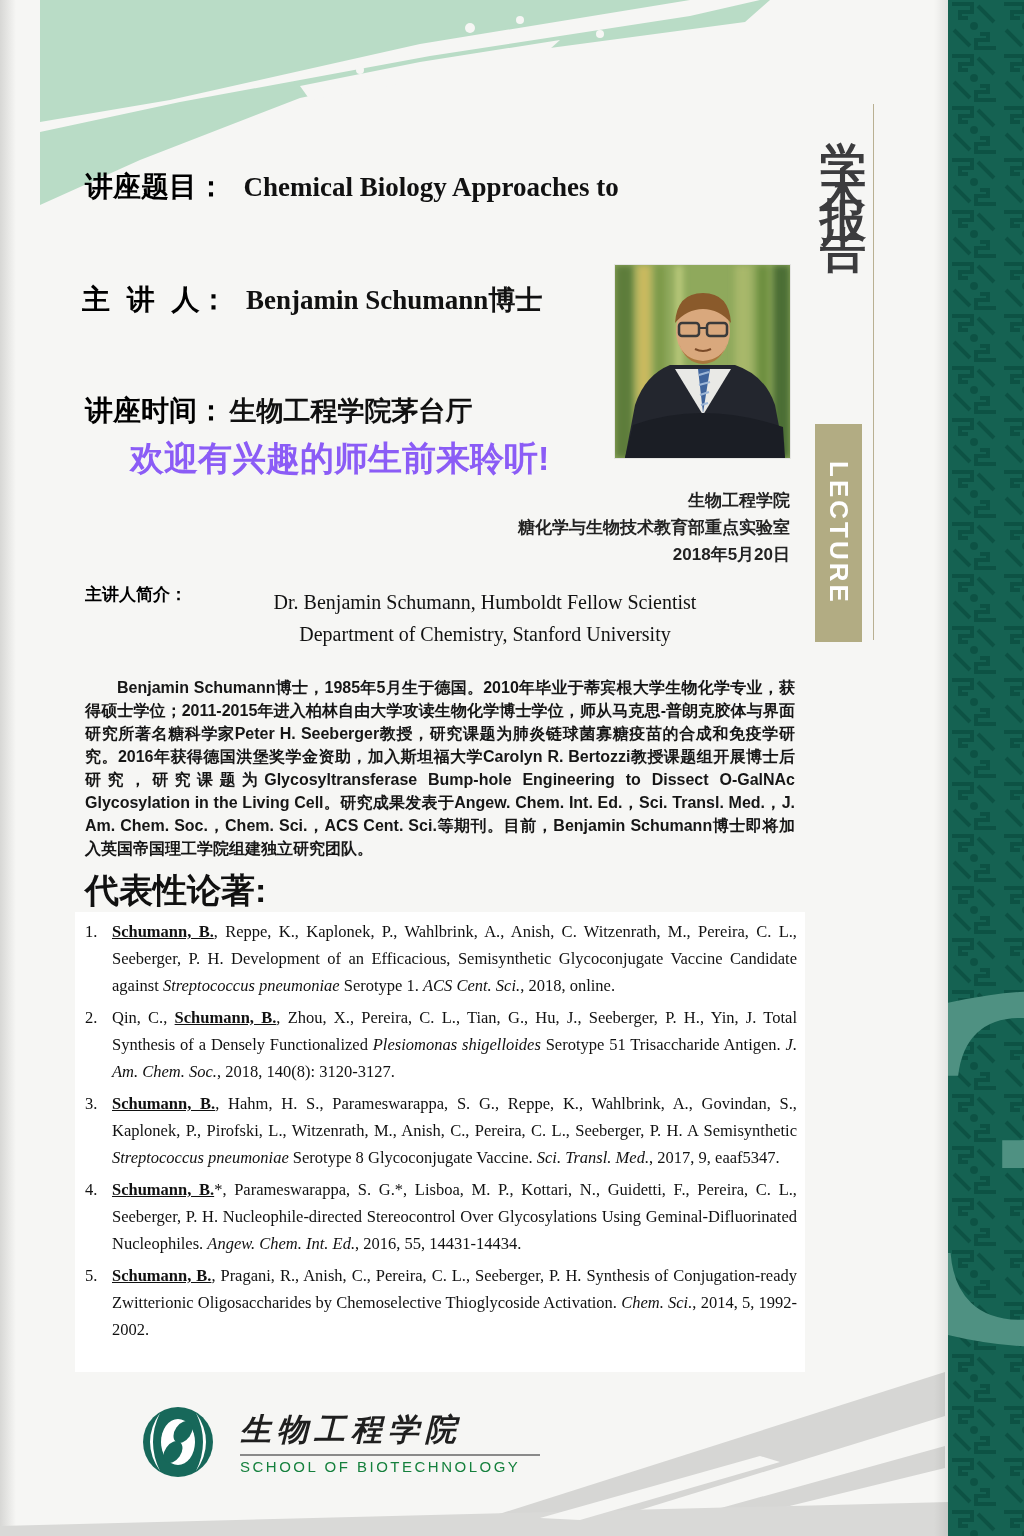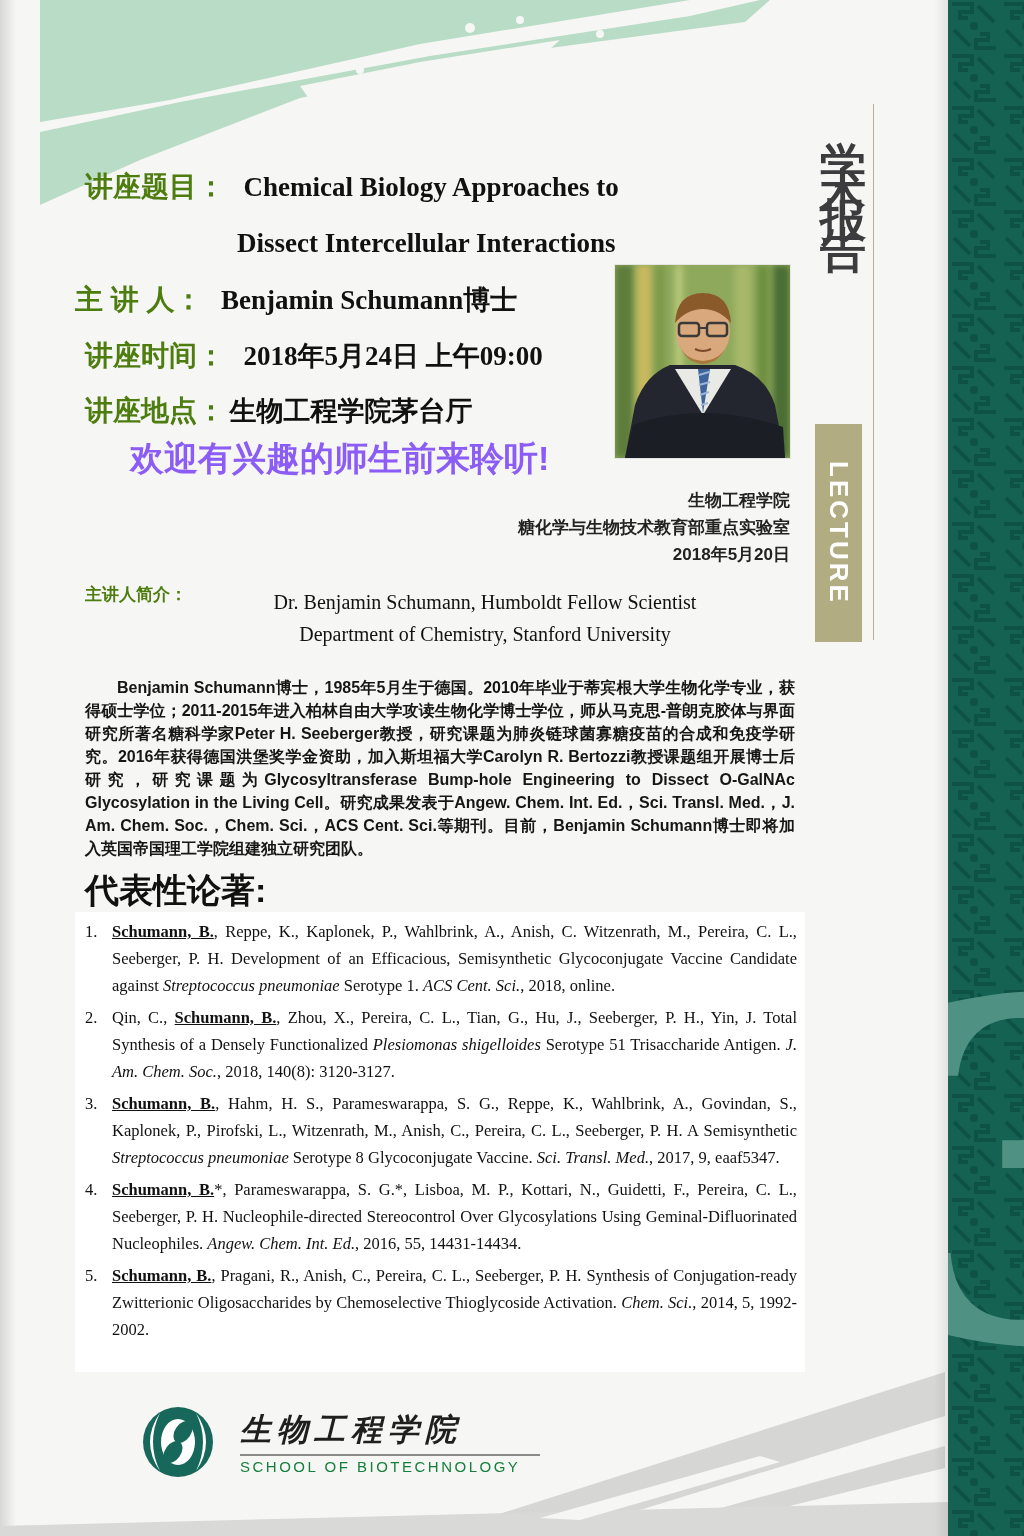--- a/index.html
+++ b/index.html
@@ -20,21 +20,21 @@
   
   .v-title{position:absolute;left:812px;top:104px;writing-mode:vertical-rl;text-orientation:upright;
         letter-spacing:28px;font-size:46px;font-family:"Liberation Serif",serif;font-weight:600;color:#3c3c3e;}
   .v-rule{position:absolute;left:873px;top:104px;width:1px;height:536px;background:#b9b092;}
   .lecture-box{position:absolute;left:815px;top:424px;width:47px;height:218px;background:#b2ac83;
         display:flex;align-items:center;justify-content:center;}
   .lecture-box span{writing-mode:vertical-rl;color:#ffffff;font-weight:bold;font-size:26px;
         letter-spacing:3px;font-family:"Liberation Sans",sans-serif;}
   
   .row{position:absolute;white-space:nowrap;}
-  .lbl{color:#4d7c0f;font-weight:bold;font-size:28px;font-family:Liberation Sans, sans-serif;}
+  .lbl{color:#000000;font-weight:bold;font-size:28px;font-family:Liberation Mono, monospace;}
   .val{color:#111;font-weight:bold;font-size:27px;font-family:"Liberation Serif",serif;}
   .welcome{position:absolute;left:130px;top:436px;font-size:34px;font-weight:bold;color:#8b5cf6;}
   
   .photo{position:absolute;left:615px;top:265px;width:175px;height:193px;background:#7d9a55;overflow:hidden;
         box-shadow:0 0 0 1px #e5e5e3;}
   
   .credits{position:absolute;left:420px;top:487px;width:370px;text-align:right;
         font-weight:bold;font-size:17px;line-height:27px;color:#222;}
   
   .intro-label{position:absolute;left:85px;top:583px;}
@@ -103,33 +103,26 @@
   <div class="v-title">学术报告</div>
   <div class="v-rule"></div>
   <div class="lecture-box">
     <span>LECTURE</span>
   </div>
 
   <div class="row" style="left:85px;top:168px">
     <span class="lbl">讲座题目：</span>
     <span class="val" style="margin-left:14px">Chemical Biology Approaches to</span>
   </div>
-  <div class="row" style="left:237px;top:228px">
-    <span class="val">Dissect Intercellular Interactions</span>
-  </div>
-  <div class="row" style="left:75px;top:281px">
+  <div class="row" style="left:82px;top:281px">
     <span class="lbl">主 讲 人：</span>
     <span class="val" style="margin-left:14px">Benjamin Schumann博士</span>
   </div>
-  <div class="row" style="left:85px;top:337px">
+  <div class="row" style="left:85px;top:392px">
     <span class="lbl">讲座时间：</span>
-    <span class="val" style="margin-left:14px">2018年5月24日 上午09:00</span>
-  </div>
-  <div class="row" style="left:85px;top:392px">
-    <span class="lbl">讲座地点：</span>
     <span class="val" style="font-family:'Liberation Sans',sans-serif">生物工程学院茅台厅</span>
   </div>
   <div class="welcome">欢迎有兴趣的师生前来聆听!</div>
 
   <figure class="photo" style="margin:0">
     <svg width="175" height="193" viewBox="0 0 175 193">
       <defs>
           <filter id="bl">
             <feGaussianBlur stdDeviation="3"></feGaussianBlur>
           </filter>

